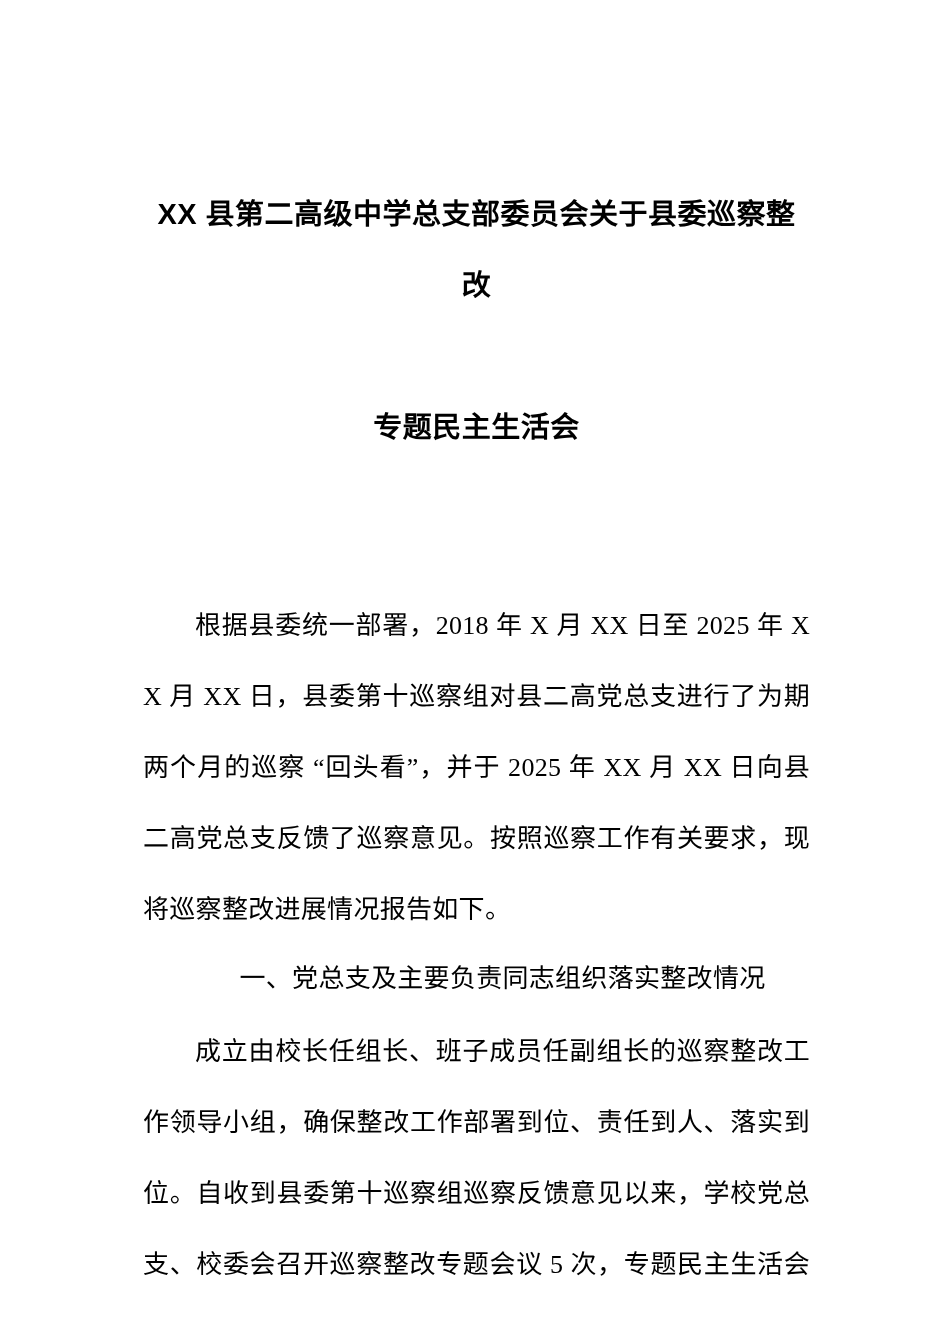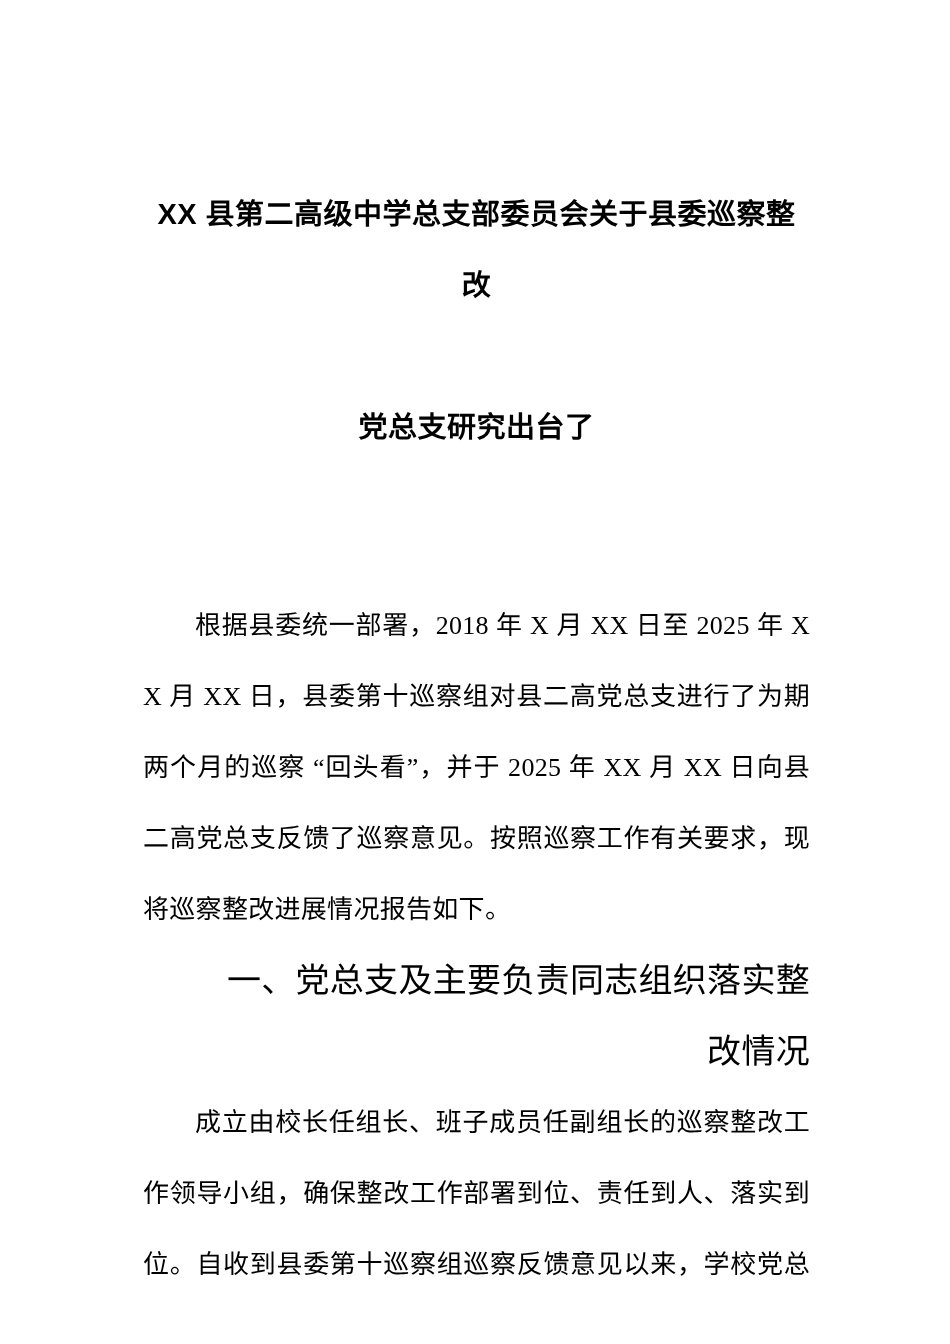--- a/index.html
+++ b/index.html
@@ -64,38 +64,38 @@
     text-align-last: left;
     text-justify: inter-ideograph;
     text-indent: 2em;
     font-family: "Liberation Serif", "DejaVu Serif", serif;
     word-break: break-all;
     letter-spacing: 0.3px;
   }
 
   p.heading {
     margin: 0;
-    font-size: 34px;
+    font-size: 26px;
     line-height: 71px;
-    text-align: right;
+    text-align: center;
     text-indent: 2em;
-    font-family: Liberation Serif, serif;
+    font-family: Liberation Mono, monospace;
     letter-spacing: 0.3px;
   }
 </style>
 </head>
 <body>
 
 <div class="page">
 
   <div class="content">
 
     <h1 class="doc-title">
       <span class="title-line">XX 县第二高级中学总支部委员会关于县委巡察整改</span>
-      <span class="title-line title-line-2">党总支研究出台了</span>
+      <span class="title-line title-line-2">专题民主生活会</span>
     </h1>
 
     <div class="body-block">
 
       <p class="para">根据县委统一部署，2018 年 X 月 XX 日至 2025 年 XX 月 XX 日，县委第十巡察组对县二高党总支进行了为期两个月的巡察 “回头看”，并于 2025 年 XX 月 XX 日向县二高党总支反馈了巡察意见。按照巡察工作有关要求，现将巡察整改进展情况报告如下。</p>
 
       <p class="heading">一、党总支及主要负责同志组织落实整改情况</p>
 
       <p class="para">成立由校长任组长、班子成员任副组长的巡察整改工作领导小组，确保整改工作部署到位、责任到人、落实到位。自收到县委第十巡察组巡察反馈意见以来，学校党总支、校委会召开巡察整改专题会议 5 次，专题民主生活会 1 次，专题研究和部署整改落实工作，坚决做到紧盯问题、步步为营、务求实效。党总支研究出台了《中共 XX</p>
 

